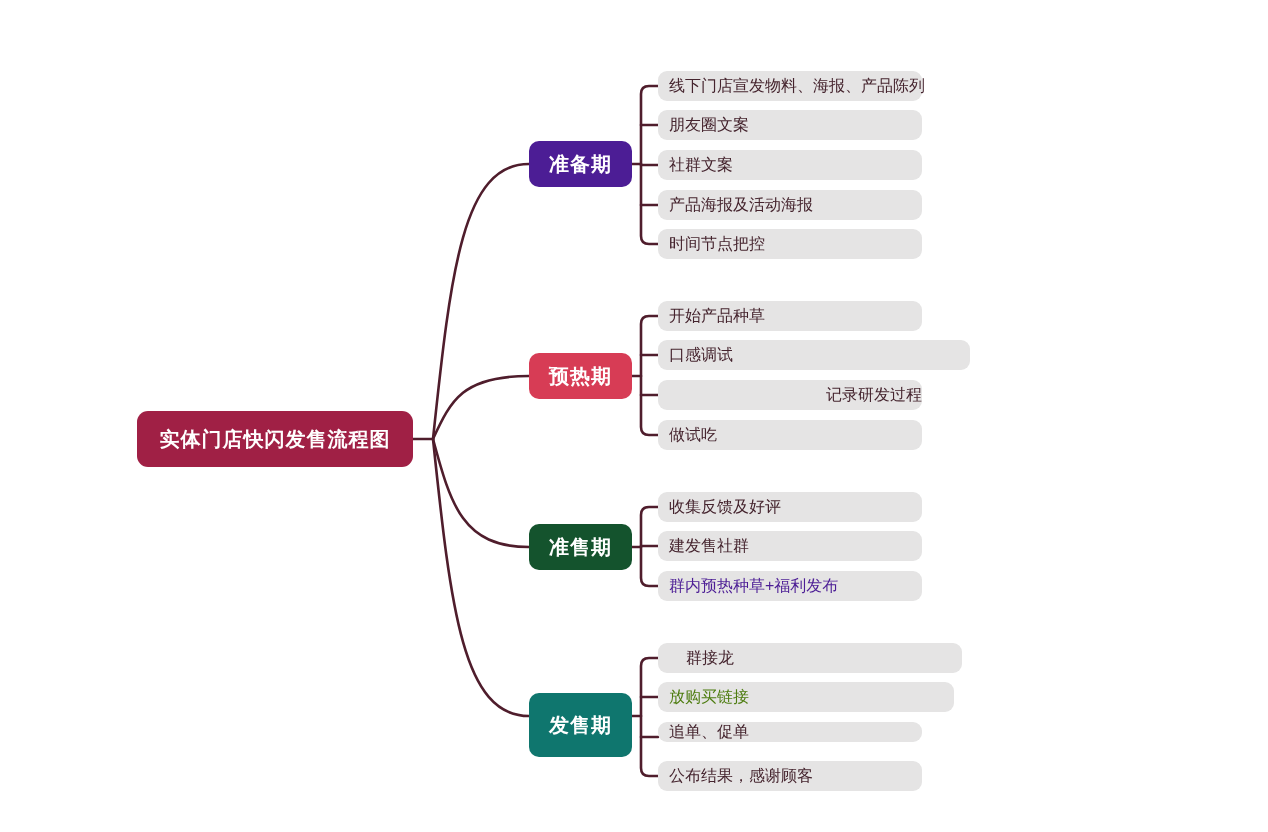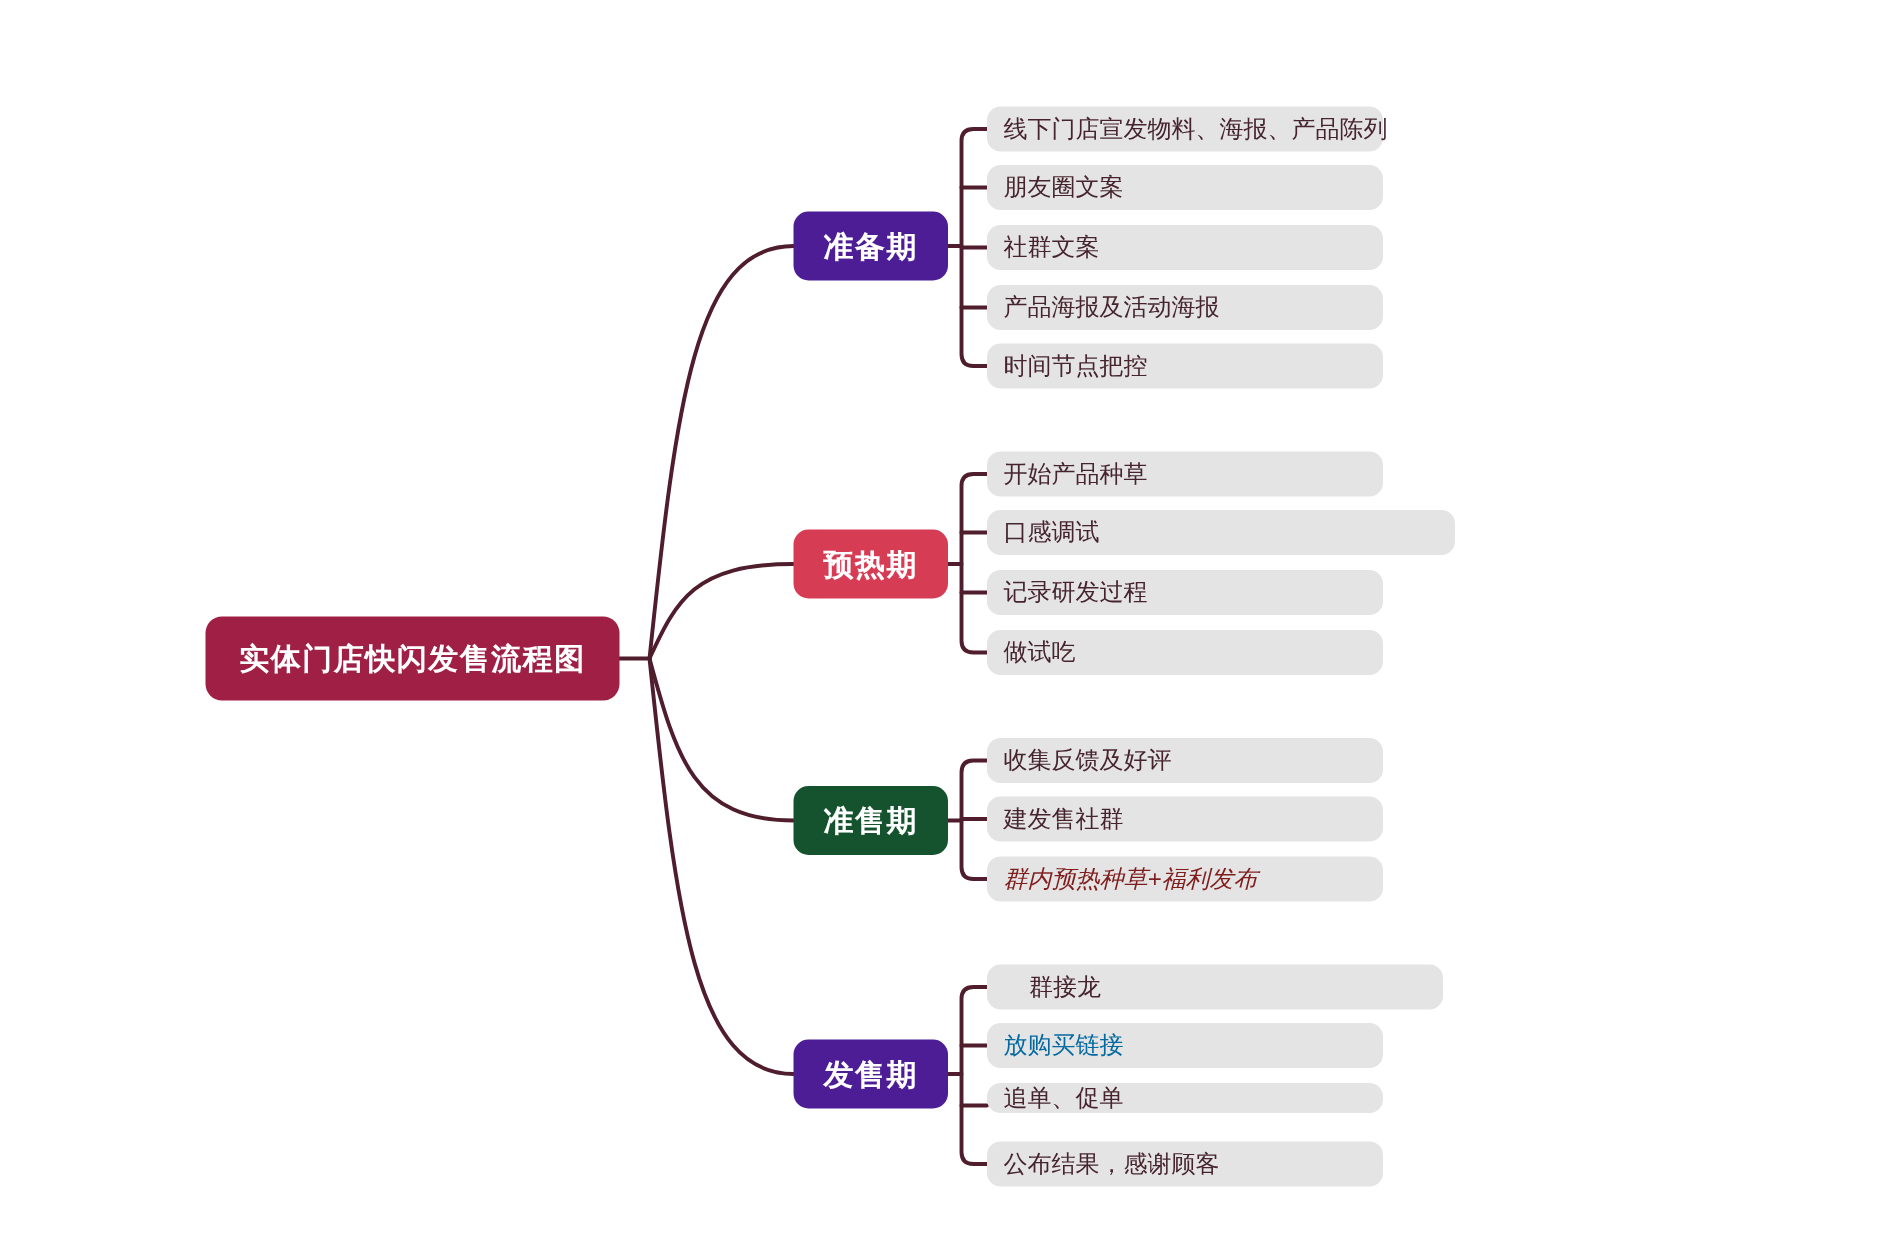--- a/index.html
+++ b/index.html
@@ -99,45 +99,45 @@
       </div>
       <div class="node branch-node" style="left: 529px; top: 353px; width: 103px; height: 46px; background: rgb(215, 60, 85); color: rgb(255, 255, 255);">
         <span>预热期</span>
       </div>
       <div class="node leaf-node" style="left: 658px; top: 301px; width: 264px; height: 30px; background: rgb(229, 228, 228); color: rgb(69, 36, 46);">
         <span>开始产品种草</span>
       </div>
       <div class="node leaf-node" style="left: 658px; top: 340px; width: 312px; height: 30px; background: rgb(229, 228, 228); color: rgb(69, 36, 46);">
         <span>口感调试</span>
       </div>
-      <div class="node leaf-node" style="left: 658px; top: 380px; width: 264px; height: 30px; background: rgb(229, 228, 228); color: rgb(69, 36, 46);">
+      <div class="node leaf-node" style="left: 658px; top: 380px; width: 264px; height: 30px; background: rgb(229, 228, 228); color: rgb(69, 36, 46); justify-content: flex-end;">
         <span>记录研发过程</span>
       </div>
       <div class="node leaf-node" style="left: 658px; top: 420px; width: 264px; height: 30px; background: rgb(229, 228, 228); color: rgb(69, 36, 46);">
         <span>做试吃</span>
       </div>
       <div class="node branch-node" style="left: 529px; top: 524px; width: 103px; height: 46px; background: #14532d; color: rgb(255, 255, 255);">
         <span>准售期</span>
       </div>
       <div class="node leaf-node" style="left: 658px; top: 492px; width: 264px; height: 30px; background: rgb(229, 228, 228); color: rgb(69, 36, 46);">
         <span>收集反馈及好评</span>
       </div>
       <div class="node leaf-node" style="left: 658px; top: 531px; width: 264px; height: 30px; background: rgb(229, 228, 228); color: rgb(69, 36, 46);">
         <span>建发售社群</span>
       </div>
-      <div class="node leaf-node" style="left: 658px; top: 571px; width: 264px; height: 30px; background: rgb(229, 228, 228); color: #7f1d1d; font-style: italic;">
+      <div class="node leaf-node" style="left: 658px; top: 571px; width: 264px; height: 30px; background: rgb(229, 228, 228); color: #4c1d95;">
         <span>群内预热种草+福利发布</span>
       </div>
-      <div class="node branch-node" style="left: 529px; top: 693px; width: 103px; height: 46px; background: #4c1d95; color: rgb(255, 255, 255);">
+      <div class="node branch-node" style="left: 529px; top: 693px; width: 103px; height: 64px; background: #0f766e; color: rgb(255, 255, 255);">
         <span>发售期</span>
       </div>
       <div class="node leaf-node" style="left: 658px; top: 643px; width: 304px; height: 30px; background: rgb(229, 228, 228); color: rgb(69, 36, 46); padding-left: 28px;">
         <span>群接龙</span>
       </div>
-      <div class="node leaf-node" style="left: 658px; top: 682px; width: 264px; height: 30px; background: rgb(229, 228, 228); color: #0369a1;">
+      <div class="node leaf-node" style="left: 658px; top: 682px; width: 296px; height: 30px; background: rgb(229, 228, 228); color: #4d7c0f;">
         <span>放购买链接</span>
       </div>
       <div class="node leaf-node" style="left: 658px; top: 722px; width: 264px; height: 20px; background: rgb(229, 228, 228); color: rgb(69, 36, 46);">
         <span>追单、促单</span>
       </div>
       <div class="node leaf-node" style="left: 658px; top: 761px; width: 264px; height: 30px; background: rgb(229, 228, 228); color: rgb(69, 36, 46);">
         <span>公布结果，感谢顾客</span>
       </div>
     </div>
 </div>

